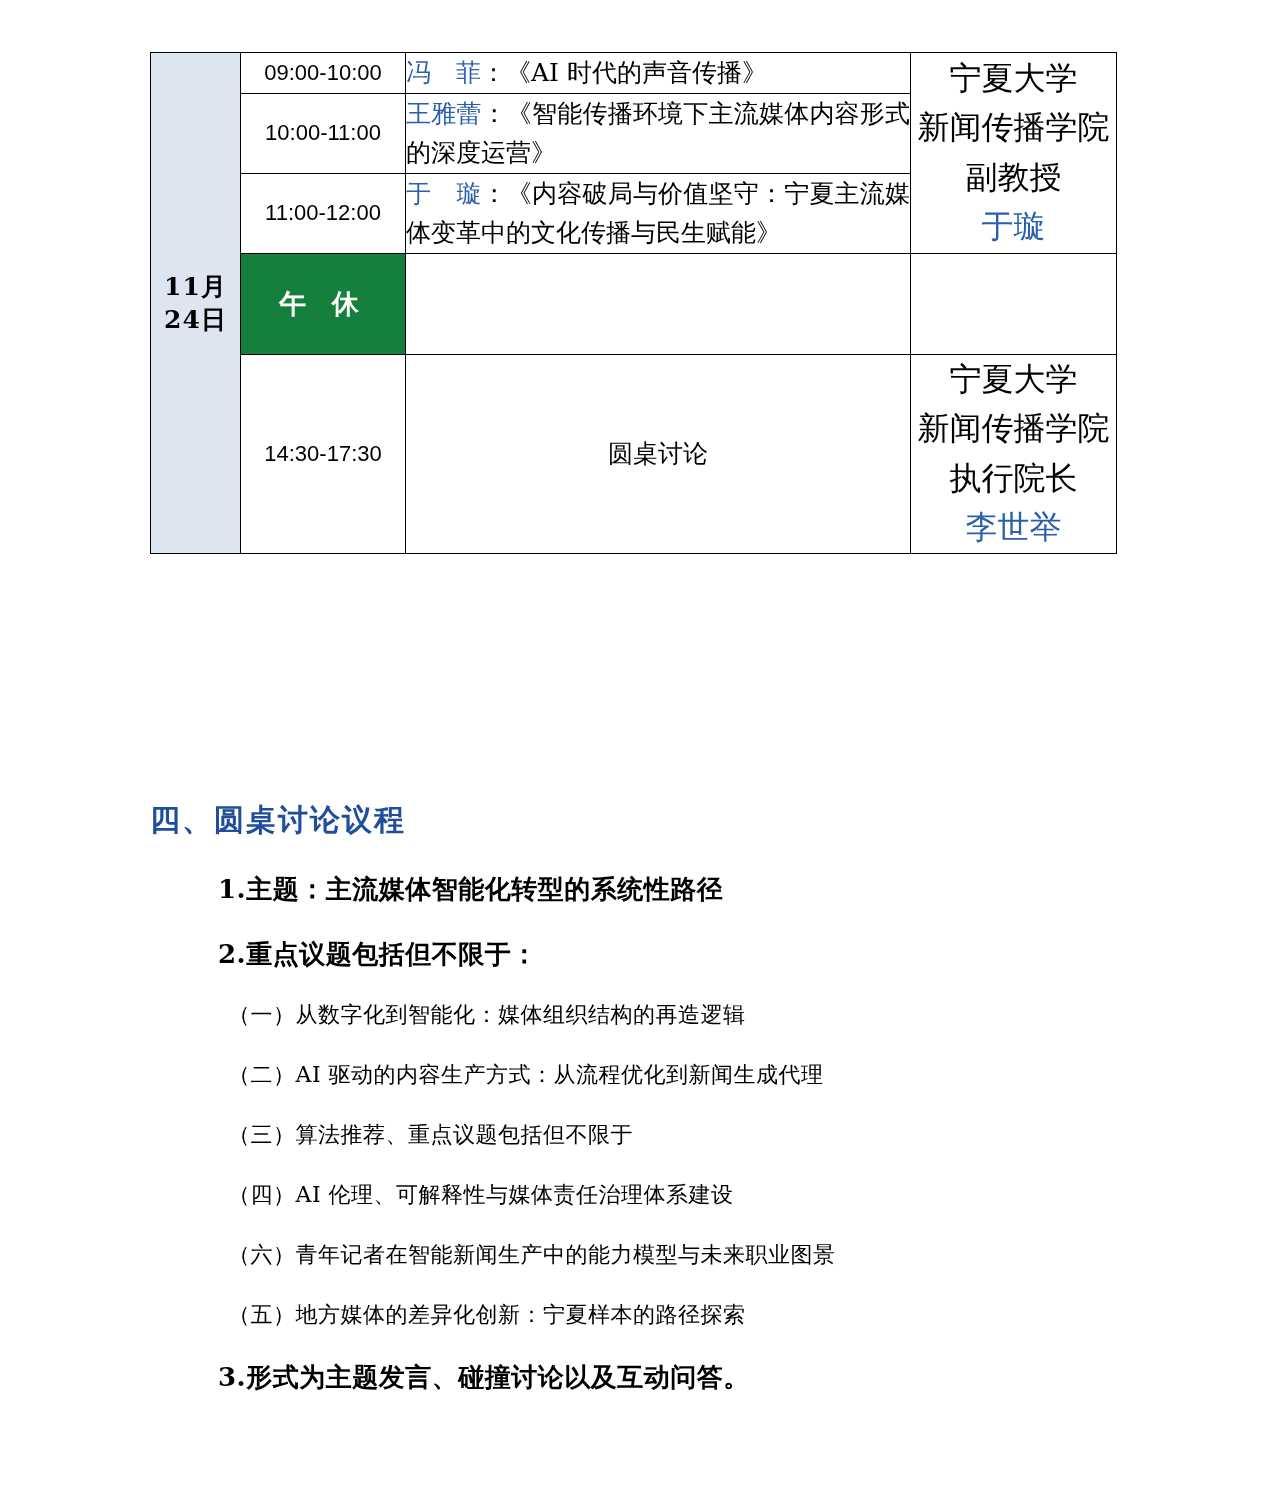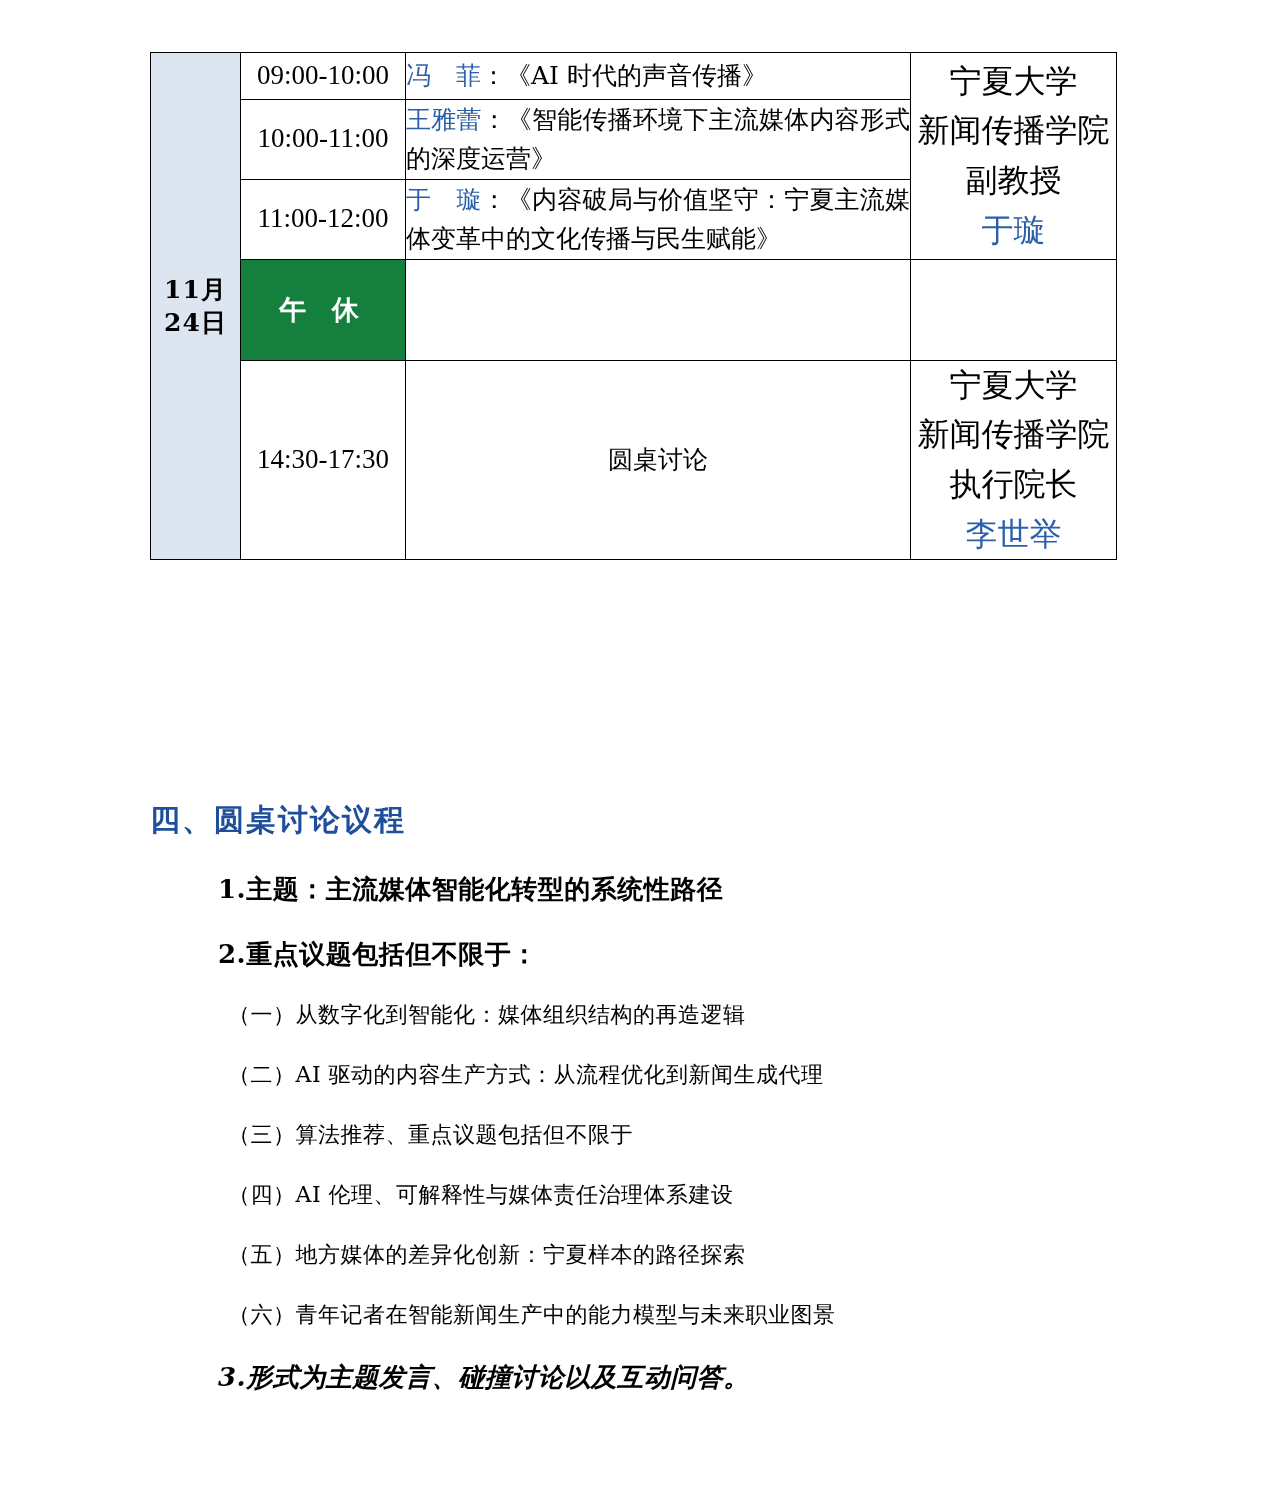--- a/index.html
+++ b/index.html
@@ -49,23 +49,23 @@
     text-align: center;
     font-size: 25px;
     font-weight: bold;
     line-height: 1.32;
     letter-spacing: 1px;
     padding: 4px 0;
     margin-top: 38px;
   }
   .time-cell {
     text-align: center;
-    font-size: 27px;
+    font-size: 22px;
     line-height: 1.7;
-    font-family: Liberation Serif, serif;
+    font-family: Liberation Sans, sans-serif;
     padding: 16px 6px;
   }
   .topic-cell {
     font-size: 25px;
     line-height: 1.58;
     padding: 16px 14px 16px 18px;
     text-align: justify;
     margin-top: 42px;
   }
   .topic-cell .speaker {
@@ -119,21 +119,20 @@
   }
   .lvl1.tight { margin-bottom: 24px; }
   .sub-item {
     font-size: 22px;
     line-height: 1.5;
     margin: 0 0 27px 78px;
     letter-spacing: 0.5px;
   }
   .lvl1.last {
     margin-top: 12px;
-    font-style: italic;
   }
 </style>
 </head>
 <body>
 
 <div class="page">
 
   <div class="schedule-wrap">
     <table class="schedule">
       <colgroup>
@@ -183,18 +182,18 @@
 
   <div class="section-heading">四、圆桌讨论议程</div>
 
   <div class="agenda-body">
     <p class="lvl1">1.主题：主流媒体智能化转型的系统性路径</p>
     <p class="lvl1 tight">2.重点议题包括但不限于：</p>
     <p class="sub-item">（一）从数字化到智能化：媒体组织结构的再造逻辑</p>
     <p class="sub-item">（二）AI 驱动的内容生产方式：从流程优化到新闻生成代理</p>
     <p class="sub-item">（三）算法推荐、重点议题包括但不限于</p>
     <p class="sub-item">（四）AI 伦理、可解释性与媒体责任治理体系建设</p>
+    <p class="sub-item">（六）青年记者在智能新闻生产中的能力模型与未来职业图景</p>
     <p class="sub-item">（五）地方媒体的差异化创新：宁夏样本的路径探索</p>
-    <p class="sub-item">（六）青年记者在智能新闻生产中的能力模型与未来职业图景</p>
     <p class="lvl1 last">3.形式为主题发言、碰撞讨论以及互动问答。</p>
   </div>
 
 </div>
 
 </body></html>

